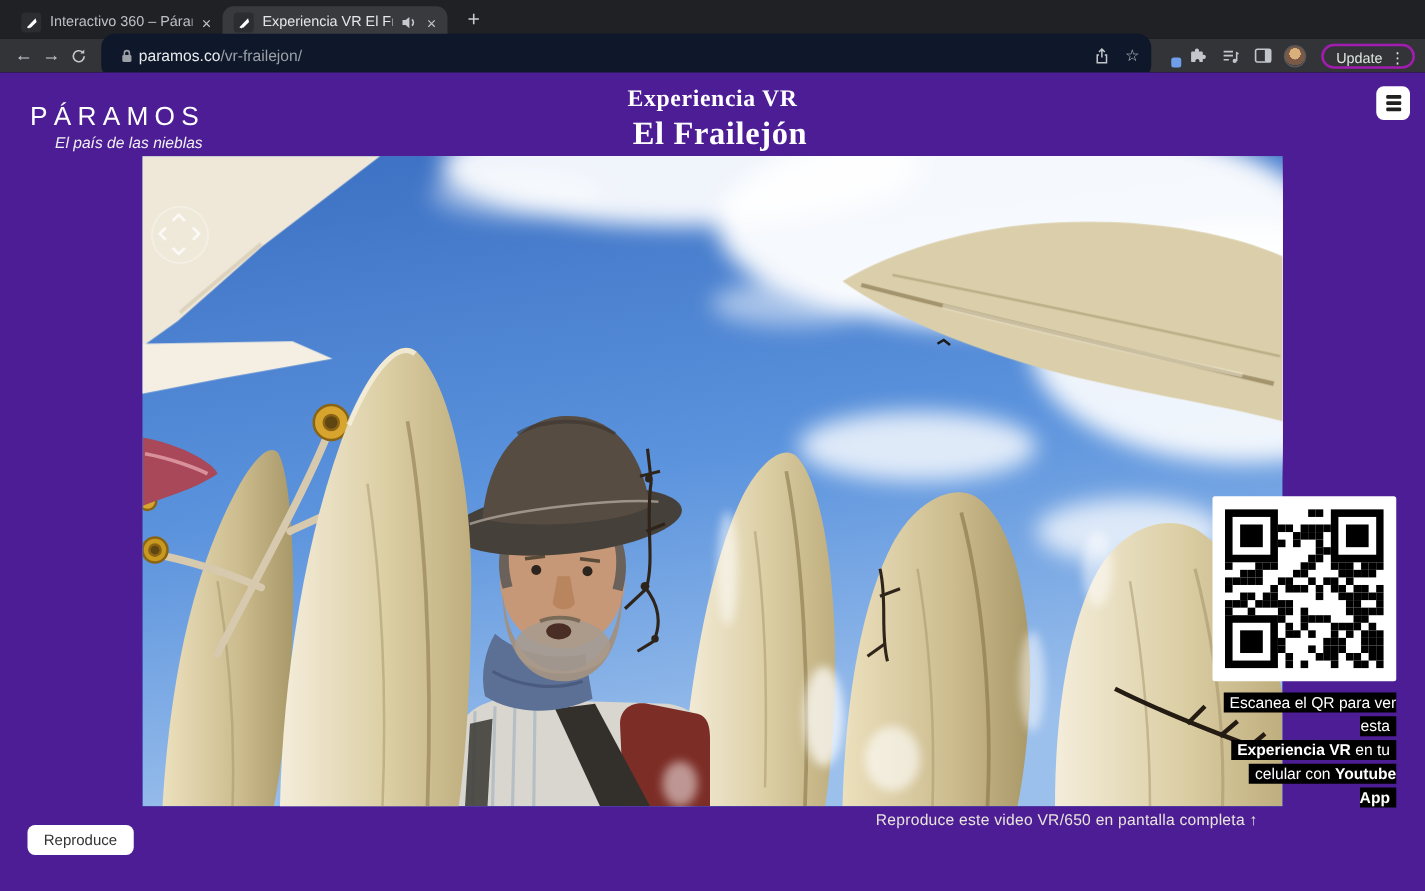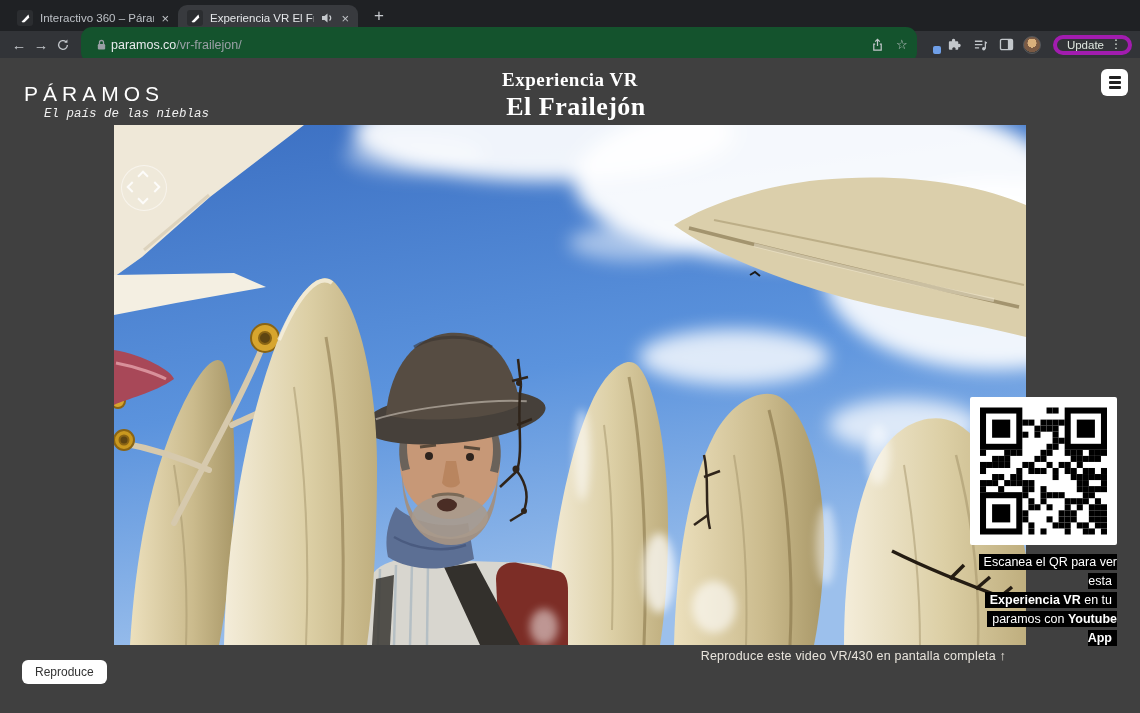--- a/index.html
+++ b/index.html
@@ -19,46 +19,46 @@
             display:flex; align-items:center; justify-content:center; flex:none; }
   .tab-close{ font-size:13px; line-height:1; color:#c0c3c7; flex:none; }
   .tab-audio{ width:13px; height:12px; flex:none; }
   .newtab{ width:26px; height:26px; margin:0 0 2px 8px; display:flex; align-items:center;
            justify-content:center; color:#c8cbcf; font-size:17px; }
 
   .toolbar{ position:absolute; left:0; top:31px; width:1140px; height:27px;
             background:#323438; display:flex; align-items:center; padding:0 8px; }
   .navbtn{ width:22px; height:22px; display:flex; align-items:center; justify-content:center;
            color:#c3c7cb; font-size:14.5px; border-radius:50%; flex:none; }
-  .omnibox{ flex:1; height:36px; background:#14532d; border-radius:11px; margin:0 7px;
+  .omnibox{ flex:1; height:36px; background:#0f172a; border-radius:11px; margin:0 7px;
             display:flex; align-items:center; padding:0 5px 0 10px; font-size:12.5px; }
   .url-host{ color:#e8eaed; }
   .url-path{ color:#9aa0a6;text-align:right; }
   .omni-right{ margin-left:auto; display:flex; align-items:center; gap:4px; }
   .omni-icon{ width:20px; height:20px; display:flex; align-items:center; justify-content:center;
               color:#c3c7cb; font-size:13px; }
   .ext-area{ display:flex; align-items:center; gap:6px; margin-right:6px; }
   .ext-green{ width:15px; height:15px; position:relative; }
   .ext-green .g{ width:14px; height:14px; border-radius:50%; background:#34b557; }
   .ext-green .b{ position:absolute; right:-2px; bottom:-2px; width:8px; height:8px;
                  border-radius:2px; background:#6f9fe8; }
   .avatar{ width:18px; height:18px; border-radius:50%;
            background:radial-gradient(circle at 50% 38%, #d9b07c 0 35%, #7a5a44 36% 70%, #44403c 71%);
            border:1px solid #55585c; flex:none; }
-  .update-pill{ height:20px; border:4px solid #a21caf; border-radius:11px; display:flex;
+  .update-pill{ height:20px; border:2px solid #a21caf; border-radius:11px; display:flex;
                 align-items:flex-end; gap:6px; padding:0 6px 0 10px; color:#dfe7df;
                 font-size:11.5px; margin-left:6px; }
   .update-dots{ font-size:12px; color:#dfe7df; }
 
   
-  .page{ position:absolute; left:0; top:58px; width:1140px; height:655px; background:#404040; }
+  .page{ position:absolute; left:0; top:58px; width:1140px; height:655px; background:#4c1d95; }
 
   .logo{ position:absolute; left:24px; top:24px; color:#fff; }
   .logo-title{ font-size:21px; letter-spacing:5px; font-weight:400; }
-  .logo-tagline{ font-family:Liberation Mono, monospace; font-style:italic; font-size:12.5px;
+  .logo-tagline{ font-family:Liberation Sans, sans-serif; font-style:italic; font-size:12.5px;
                  margin:1px 0 0 20px; color:#f0f0f0; }
 
   .page-title{ position:absolute; left:0; right:0; top:11px; text-align:center; color:#fff;
                font-family:"Liberation Serif", serif; font-weight:700; }
   .title-l1{ font-size:19px; letter-spacing:.5px; }
   .title-l2{ font-size:26px; margin-top:1px; letter-spacing:.5px;padding-left:12px; }
 
   .menu-btn{ position:absolute; right:12px; top:11px; width:27px; height:27px; background:#fff;
              border:none; border-radius:6px; display:flex; flex-direction:column; gap:2.5px;
              align-items:center; justify-content:center; }
@@ -528,21 +528,21 @@
             <rect x="60" y="120" width="6" height="6" fill="#000"></rect>
             <rect x="84" y="120" width="6" height="6" fill="#000"></rect>
             <rect x="102" y="120" width="6" height="6" fill="#000"></rect>
             <rect x="108" y="120" width="6" height="6" fill="#000"></rect>
             <rect x="120" y="120" width="6" height="6" fill="#000"></rect>
           </svg>
       </div>
       <div class="qr-text">
         <span class="qr-line"><span>Escanea el QR para ver esta</span></span>
         <span class="qr-line"><span><b class="qr-bold">Experiencia VR</b><span> en tu</span></span></span>
-        <span class="qr-line"><span><span>paramos con </span><b class="qr-bold">Youtube App</b></span></span>
+        <span class="qr-line"><span><span>celular con </span><b class="qr-bold">Youtube App</b></span></span>
       </div>
     </div>
 
-    <div class="caption">Reproduce este video VR/430 en pantalla completa ↑</div>
+    <div class="caption">Reproduce este video VR/650 en pantalla completa ↑</div>
 
     <button class="back-btn">Reproduce</button>
   </div>
 </div>
 
 </body></html>

